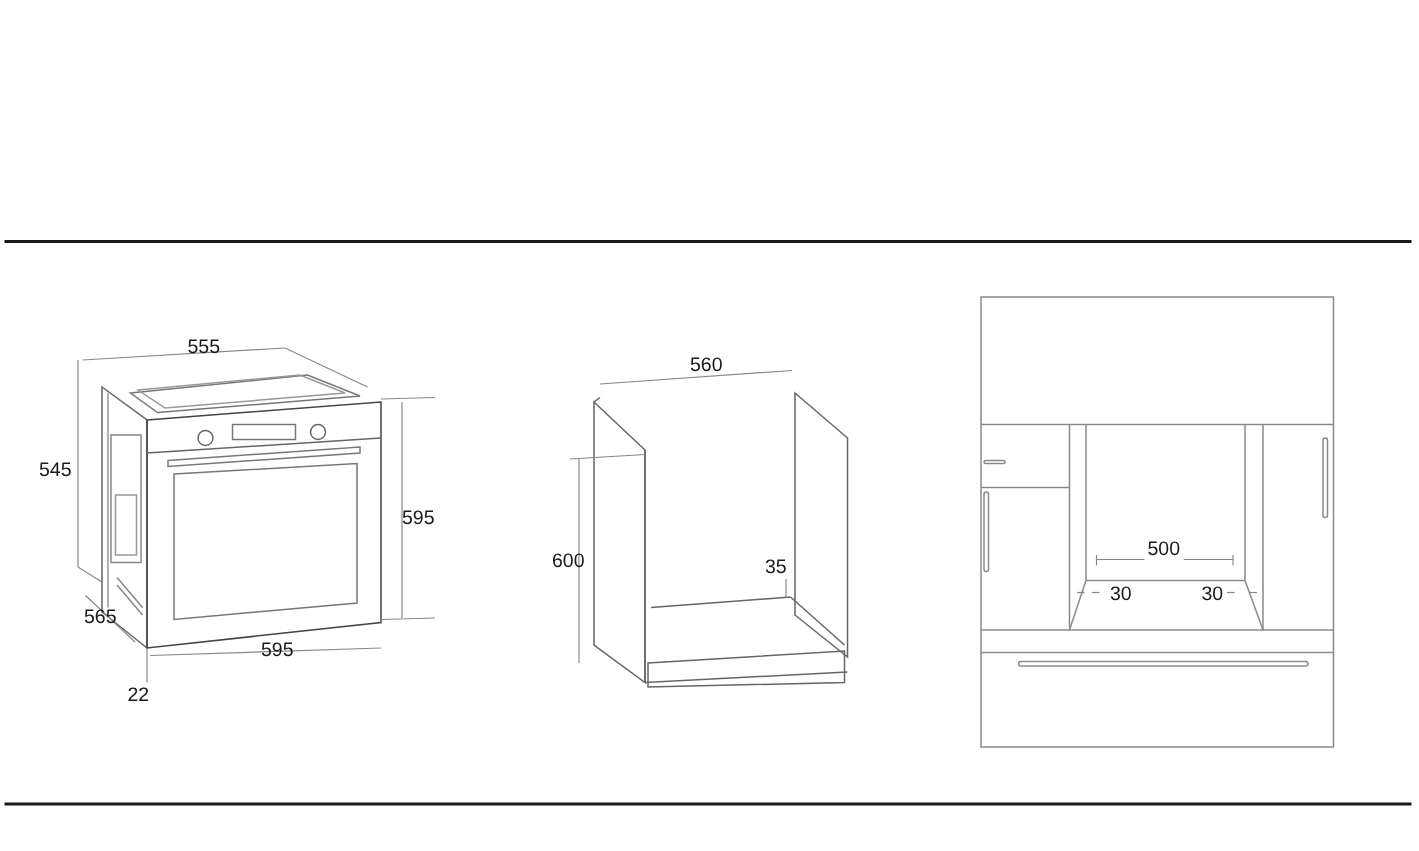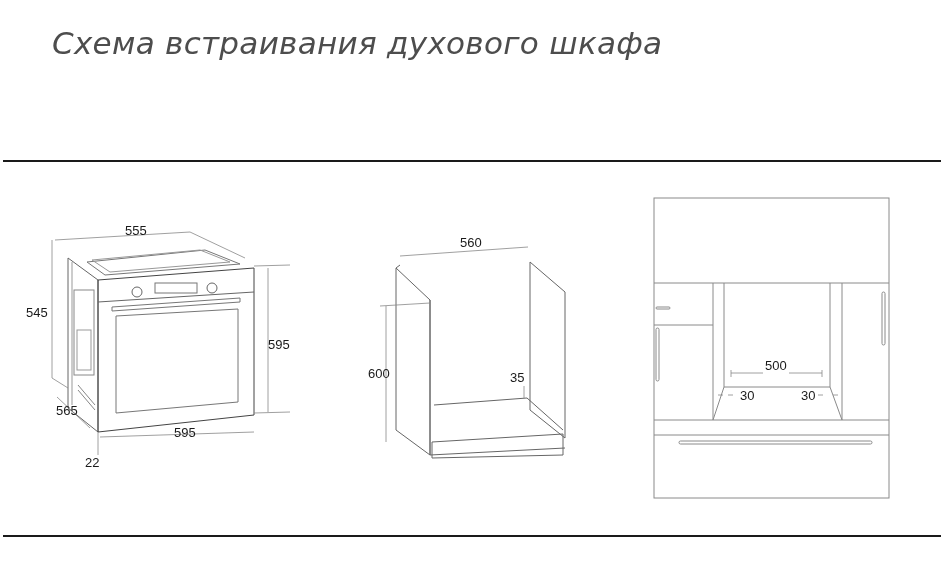--- a/index.html
+++ b/index.html
@@ -6,21 +6,20 @@
   body { width:946px; height:567px; position:relative; overflow:hidden; font-family:"DejaVu Sans", sans-serif; }
   .title { position:absolute; left:52px; top:22px; font-family:"DejaVu Sans", sans-serif; font-style:italic; font-size:31px; line-height:42px; color:#4d4d4d; letter-spacing:0.3px; }
   .rule { position:absolute; left:3px; width:938px; height:2px; background:#1a1a1a; }
   svg.diag { position:absolute; left:0; top:0; }
   .lbl { font-family:"Liberation Sans", sans-serif; font-size:13px; fill:#1a1a1a; }
 </style>
 </head>
 <body>
 
 <div class="title">
-  <div>Схема встраивания духового шкафа</div>
 </div>
 
 <div class="rule" style="top:160px"></div>
 <div class="rule" style="top:535px"></div>
 
 <svg class="diag" width="946" height="567" viewBox="0 0 946 567">
 
   <g stroke="#555" stroke-width="1" fill="none">
 
     <polygon points="87,262 205,250 240,264 105,275" stroke="#777"></polygon>

